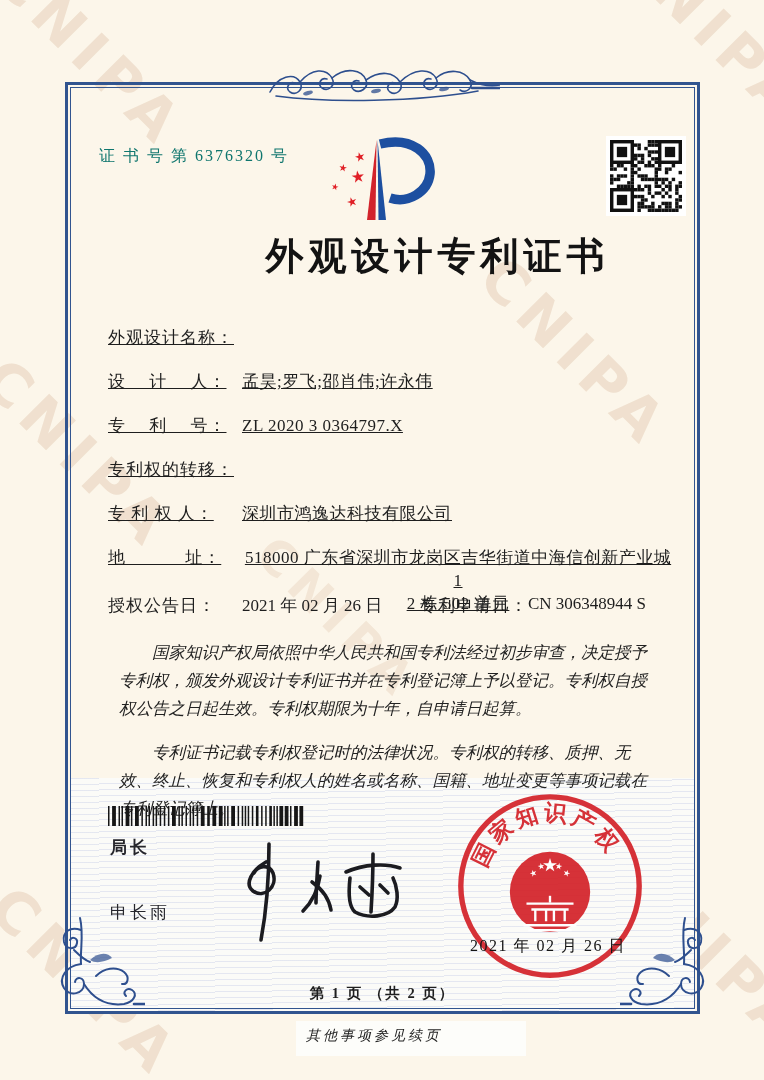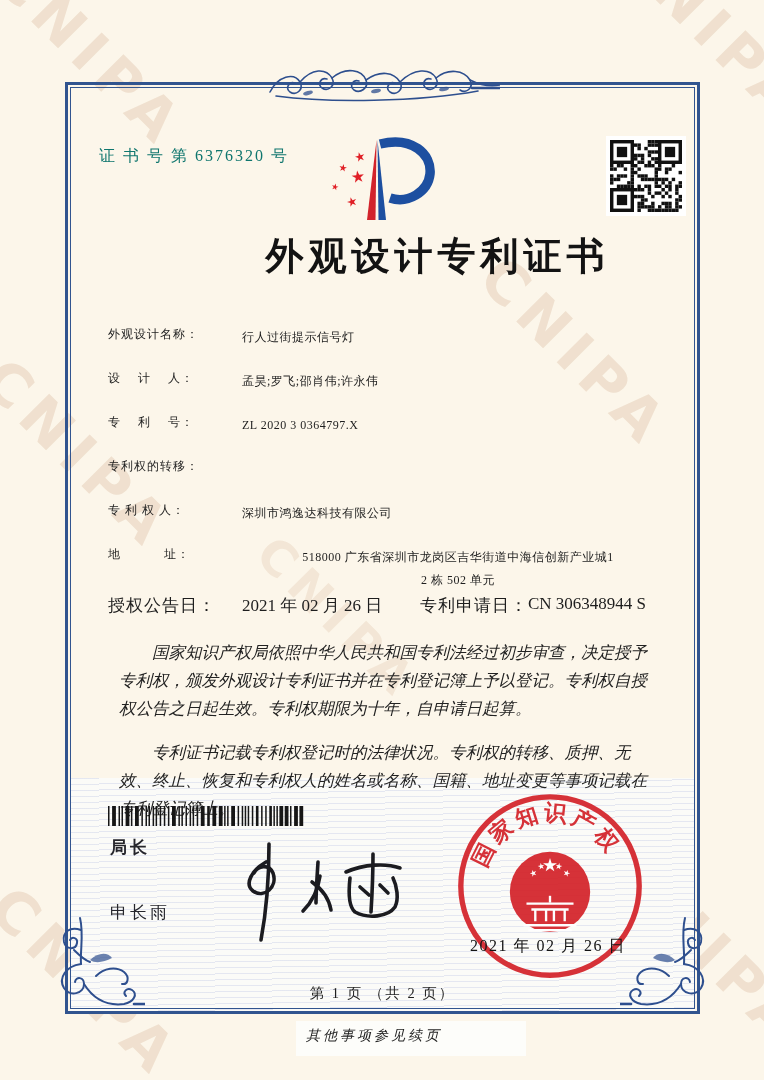--- a/index.html
+++ b/index.html
@@ -29,37 +29,37 @@
     position:absolute;left:70px;top:778px;width:625px;height:234px;z-index:2;
     background:
       repeating-linear-gradient(179deg,rgba(226,229,240,0.9) 0 1px,rgba(0,0,0,0) 1px 6px),
       #fbfbf8;
   }
   .certno{position:absolute;left:99px;top:132px;z-index:3;font-size:16px;letter-spacing:2px;color:#0f766e;margin-top:14px;}
   .title{
     position:absolute;left:65px;top:231px;width:745px;z-index:3;text-align:center;
     font-size:38px;font-weight:700;letter-spacing:5px;color:#131313;
   }
-  .row{position:absolute;left:108px;display:flex;z-index:3;font-size:12px;color:#1e1e1e;}
+  .row{position:absolute;left:108px;display:flex;z-index:3;font-size:17px;color:#1e1e1e;text-decoration:underline;}
   .row .lbl{flex:none;width:134px;letter-spacing:1px;}
   .row .val{letter-spacing:0.5px;white-space:pre-line;line-height:23px;}
   .row2{position:absolute;display:flex;z-index:3;font-size:17px;color:#1e1e1e;}
   .bodytext{
     position:absolute;left:103px;top:624px;width:562px;z-index:3;
     font-size:16.5px;font-style:italic;line-height:28px;color:#222;
   }
   .bodytext p{margin:16px;text-indent:2em;font-family:Liberation Mono, monospace;}
   .official{
     position:absolute;left:110px;z-index:6;
     font-family:"Liberation Sans","DejaVu Sans",sans-serif;
     font-size:17px;letter-spacing:3px;color:#26262c;font-weight:500;
   }
   .pageinfo{
     position:absolute;left:65px;top:984px;width:635px;z-index:4;text-align:center;
-    font-size:14.5px;letter-spacing:2px;color:#1f1f1f;
+    font-size:14.5px;letter-spacing:2px;color:#1f1f1f;font-weight:bold;
   }
   .notestrip{position:absolute;left:296px;top:1021px;width:230px;height:35px;background:#fdfdfa;z-index:3;}
   .note{
     position:absolute;left:306px;top:1027px;z-index:4;
     font-size:14px;font-style:italic;letter-spacing:3px;color:#222;
   }
   .sealdate{
     position:absolute;left:470px;top:936px;z-index:8;
     font-size:16px;letter-spacing:1.5px;color:#141414;
   }
@@ -273,21 +273,20 @@
       <rect x="4" y="52" width="24" height="24" fill="#111"></rect>
       <rect x="7.428571428571429" y="55.42857142857142" width="17.142857142857142" height="17.142857142857142" fill="#fff"></rect>
       <rect x="10.857142857142858" y="58.857142857142854" width="10.285714285714285" height="10.285714285714285" fill="#111"></rect>
     </svg>
 </div>
 
 <div class="title">外观设计专利证书</div>
 
 <div class="row" style="top:326px;">
   <span class="lbl">外观设计名称：</span>
-  <span class="val">行人过街提示信号灯</span>
 </div>
 <div class="row" style="top:370px;">
   <span class="lbl">设　 计　 人：</span>
   <span class="val">孟昊;罗飞;邵肖伟;许永伟</span>
 </div>
 <div class="row" style="top:414px;">
   <span class="lbl">专　 利　 号：</span>
   <span class="val">ZL 2020 3 0364797.X</span>
 </div>
 <div class="row" style="top:458px;">

